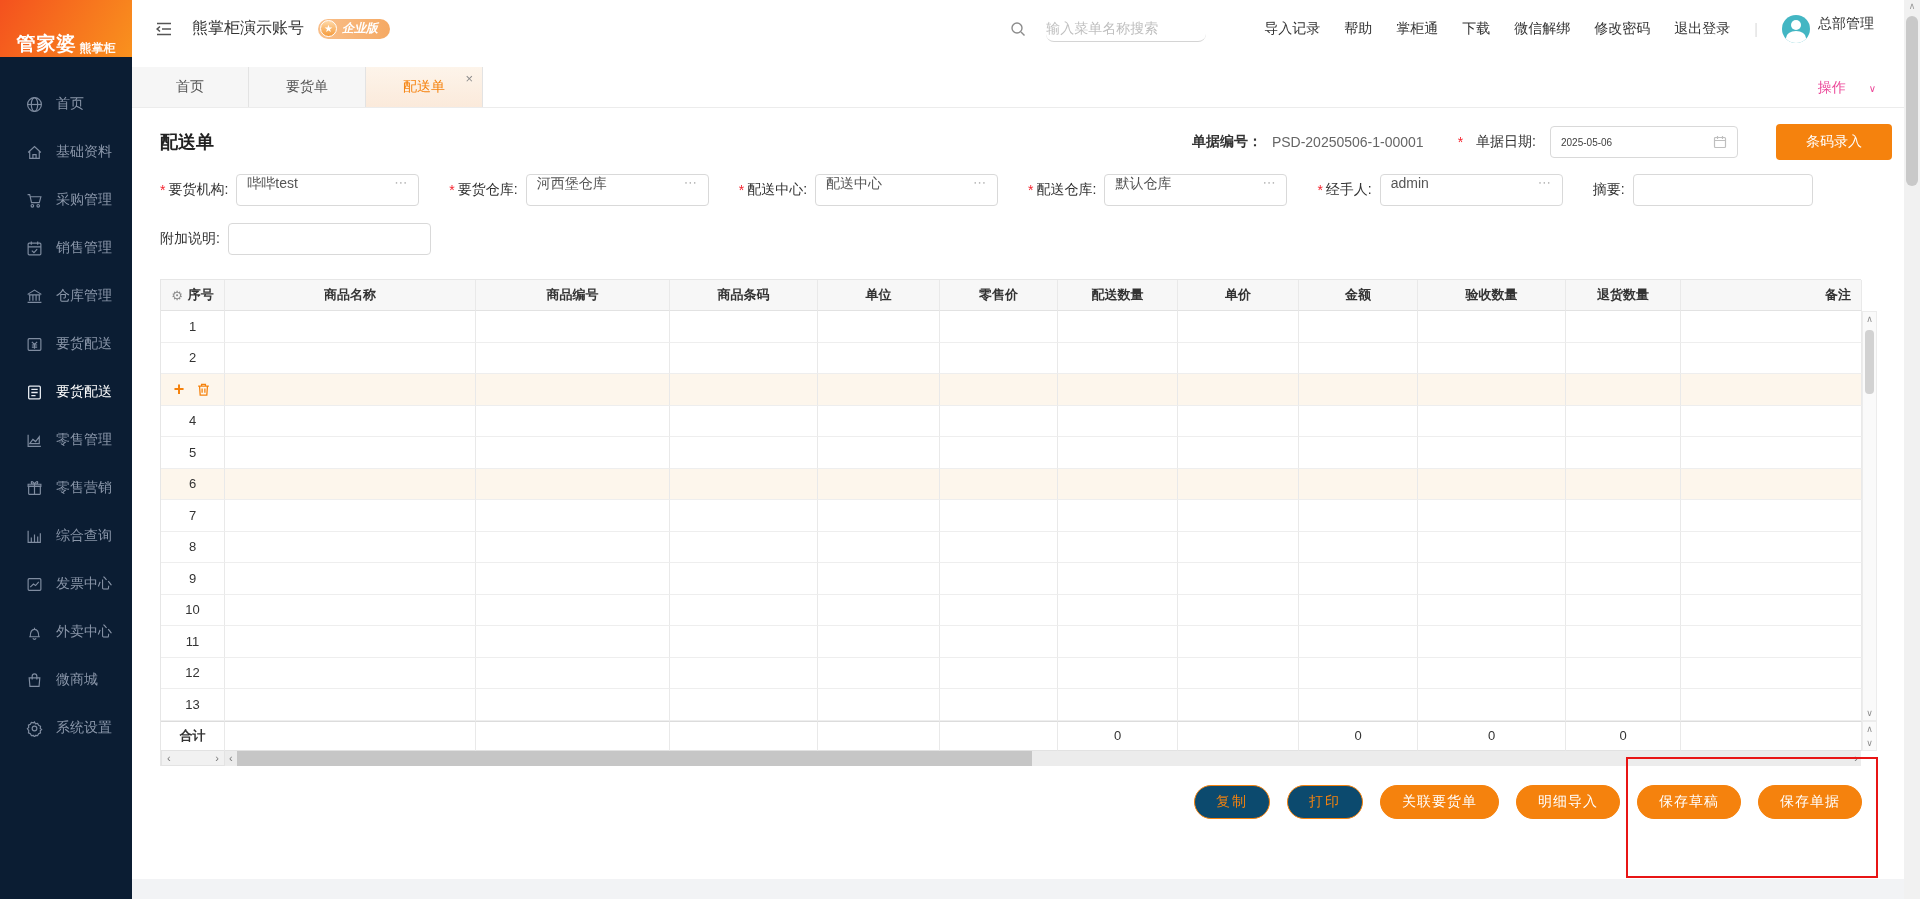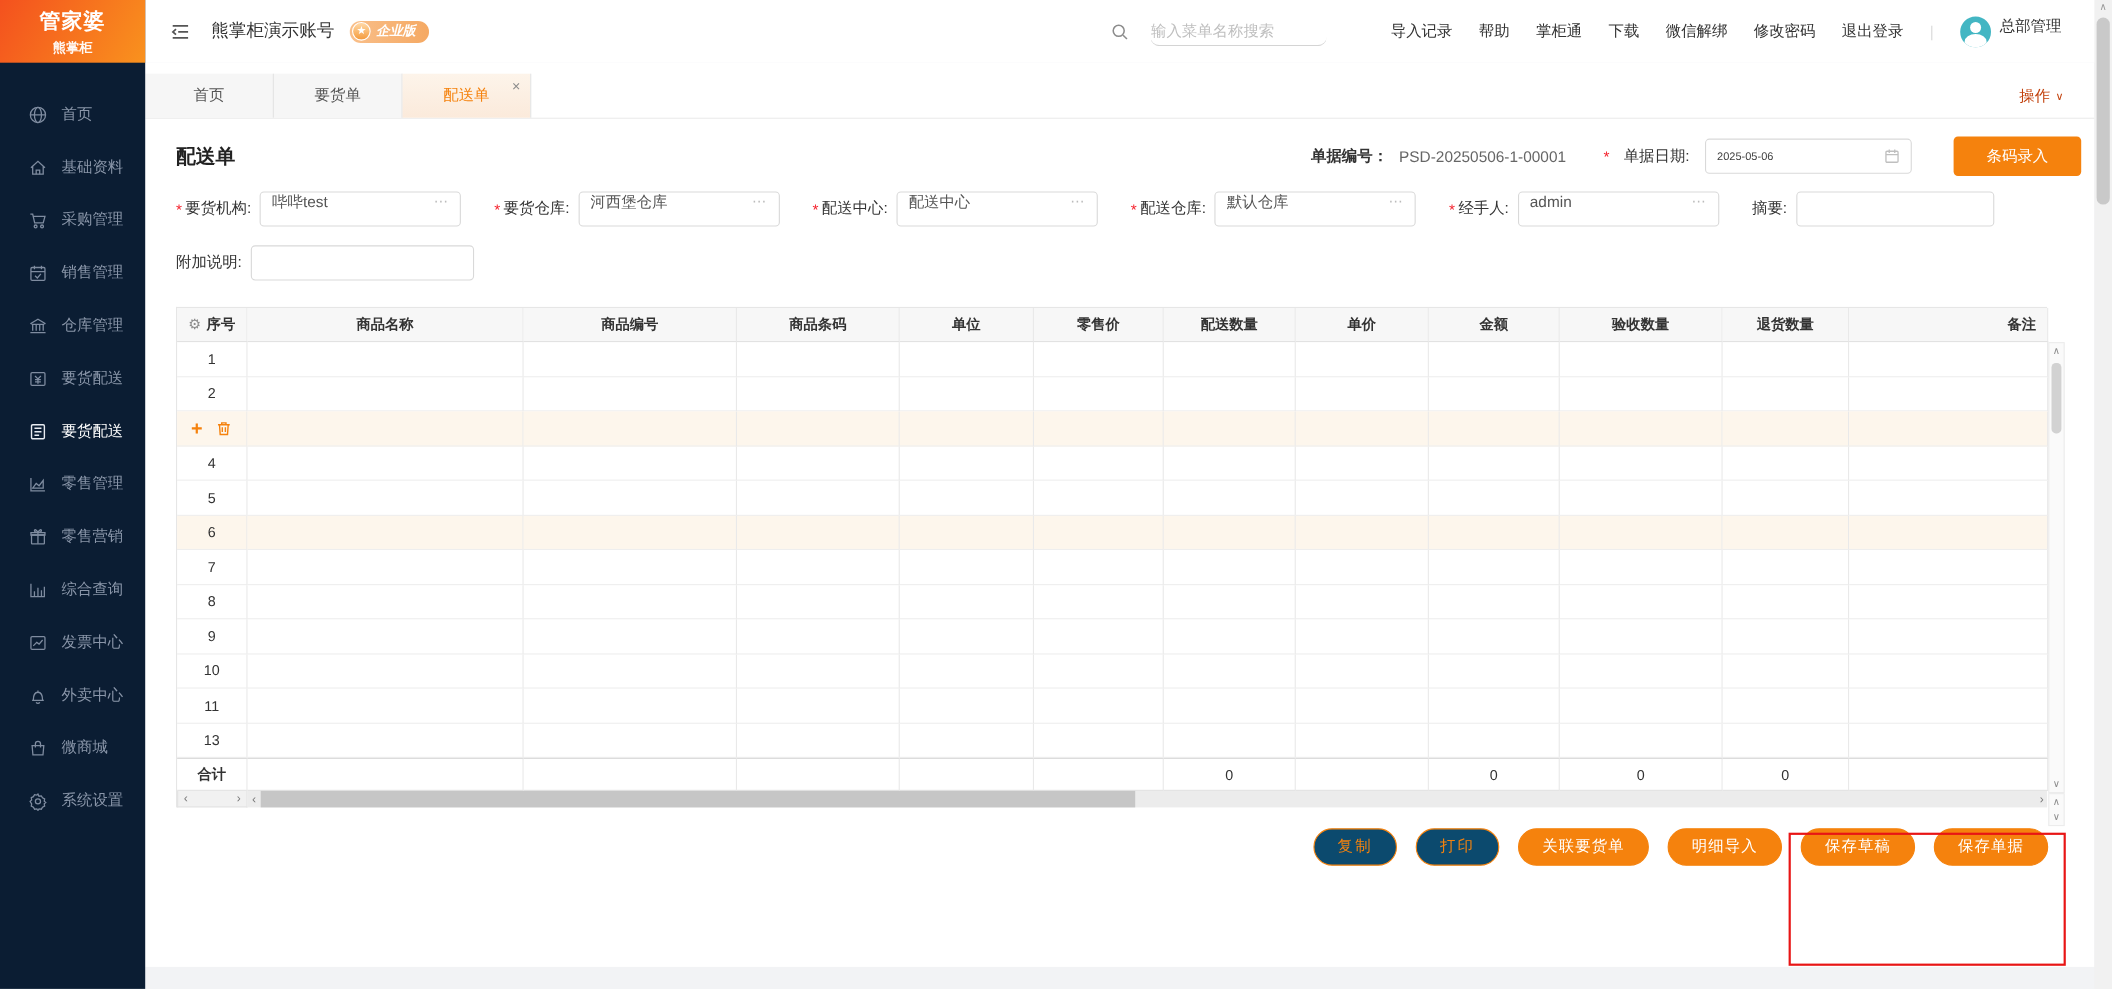--- a/index.html
+++ b/index.html
@@ -1,21 +1,21 @@
 <!DOCTYPE html>
 <html><head>
 <meta charset="utf-8">
 <style>
   * { margin:0; padding:0; box-sizing:border-box; }
   html,body { width:1920px; height:899px; overflow:hidden; font-family:"Liberation Sans","DejaVu Sans",sans-serif; background:#f2f3f5; }
   .app { position:relative; width:1920px; height:899px; }
 
   
   .sidebar { position:absolute; left:0; top:0; bottom:0; width:132px; background:#0b1d33; z-index:5; }
-  .logo { position:absolute; left:0; top:0; width:132px; height:57px; background:linear-gradient(120deg,#f4511e,#f9921e); color:#fff; display:flex; align-items:center; justify-content:center; gap:3px;flex-direction:column; }
+  .logo { position:absolute; left:0; top:0; width:132px; height:57px; background:linear-gradient(120deg,#f4511e,#f9921e); color:#fff; display:flex; align-items:flex-end; justify-content:center; gap:3px; }
   .logo .l1 { font-size:19px; font-weight:bold; letter-spacing:1px; }
   .logo .l2 { font-size:12px; font-weight:bold; opacity:.95; }
   .menu { position:absolute; top:80px; left:0; right:0; }
   .mitem { height:48px; display:flex; align-items:center; padding-left:26px; gap:13px; color:#8a96a9; font-size:14px; cursor:pointer; }
   .mitem svg { width:17px; height:17px; stroke:#7f8ca0; }
   .mitem.active { color:#ffffff; }
   .mitem.active svg { stroke:#e8ecf2; }
 
   
   .header { position:absolute; left:132px; right:0; top:0; height:57px; background:#fff; display:flex; align-items:center; padding:0 46px 0 22px; z-index:4; }
@@ -33,21 +33,21 @@
   .huser { display:flex; align-items:flex-start; gap:8px; cursor:pointer; }
   .avatar { width:28px; height:28px; border-radius:50%; background:#43b6c3; position:relative; overflow:hidden; }
   .avatar::before { content:""; position:absolute; left:9px; top:5px; width:10px; height:10px; border-radius:50%; background:#fff; }
   .avatar::after { content:""; position:absolute; left:4px; top:16px; width:20px; height:14px; border-radius:50% 50% 0 0; background:#fff; }
 
   
   .tabbar { position:absolute; left:132px; right:16px; top:57px; height:51px; background:#fff; border-bottom:1px solid #ececec; display:flex; align-items:flex-end; z-index:3; }
   .tab { width:117px; height:40px; background:#f6f6f6; border-right:1px solid #e3e3e3; display:flex; align-items:center; justify-content:center; font-size:14px; color:#555; cursor:pointer; }
   .tab.active { background:linear-gradient(#fdf4ea,#fbeadb); color:#f5820d; position:relative; }
   .tab.active .closex { position:absolute; right:9px; top:5px; font-size:13px; color:#8c8c8c; line-height:1; }
-  .opslink { margin-left:auto; margin-bottom:10px; margin-right:28px; color:#c2410c; font-size:14px; cursor:pointer; display:flex; gap:5px; align-items:center; }
+  .opslink { margin-left:auto; margin-bottom:10px; margin-right:28px; color:#ec4899; font-size:14px; cursor:pointer; display:flex; gap:23px; align-items:center; }
   .opslink .caret { font-size:10px; }
 
   
   .card { position:absolute; left:132px; right:16px; top:108px; height:771px; background:#fff; padding:14px 12px 0 28px; z-index:2; }
   .titlerow { display:flex; align-items:center; height:40px; }
   .pagetitle { font-size:18px; font-weight:bold; color:#222; }
   .docmeta { margin-left:auto; display:flex; align-items:center; gap:10px; }
   .dlabel { font-size:14px; color:#333; font-weight:bold; }
   .dvalue { font-size:14px; color:#666; margin-right:24px; }
   .req { color:#f5222d; margin-right:3px; font-size:14px; }
@@ -516,20 +516,34 @@
             <div class="tcell c4"></div>
             <div class="tcell c5"></div>
             <div class="tcell c6"></div>
             <div class="tcell c7"></div>
             <div class="tcell c8"></div>
             <div class="tcell c9"></div>
             <div class="tcell c10"></div>
             <div class="tcell c11"></div>
           </div>
           <div class="trow">
+            <div class="tcell c0">12</div>
+            <div class="tcell c1"></div>
+            <div class="tcell c2"></div>
+            <div class="tcell c3"></div>
+            <div class="tcell c4"></div>
+            <div class="tcell c5"></div>
+            <div class="tcell c6"></div>
+            <div class="tcell c7"></div>
+            <div class="tcell c8"></div>
+            <div class="tcell c9"></div>
+            <div class="tcell c10"></div>
+            <div class="tcell c11"></div>
+          </div>
+          <div class="trow">
             <div class="tcell c0">13</div>
             <div class="tcell c1"></div>
             <div class="tcell c2"></div>
             <div class="tcell c3"></div>
             <div class="tcell c4"></div>
             <div class="tcell c5"></div>
             <div class="tcell c6"></div>
             <div class="tcell c7"></div>
             <div class="tcell c8"></div>
             <div class="tcell c9"></div>

